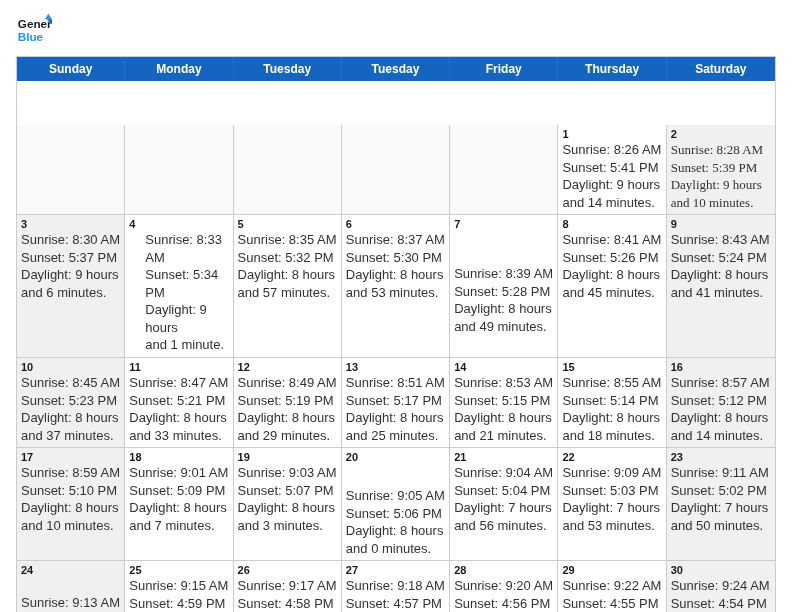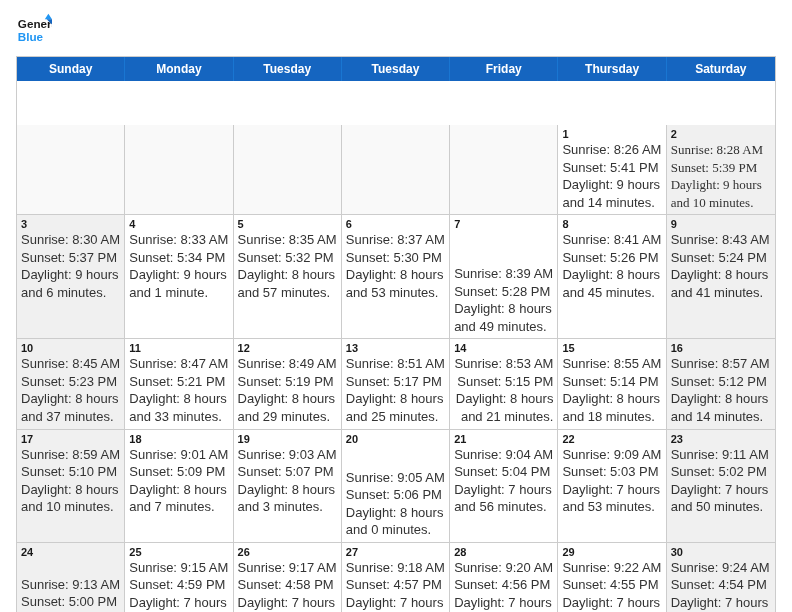--- a/index.html
+++ b/index.html
@@ -160,21 +160,21 @@
         <div class="cal-row">
           <div class="cal-cell shaded">
             <span class="day-num">3</span>
             <div class="cell-info" style="white-space: pre-line;">Sunrise: 8:30 AM
 Sunset: 5:37 PM
 Daylight: 9 hours
 and 6 minutes.</div>
           </div>
           <div class="cal-cell">
             <span class="day-num">4</span>
-            <div class="cell-info" style="white-space: pre-line;">Sunrise: 8:33 AM
+            <div class="cell-info" style="white-space: pre-line; margin-left: 16px;">Sunrise: 8:33 AM
 Sunset: 5:34 PM
 Daylight: 9 hours
 and 1 minute.</div>
           </div>
           <div class="cal-cell">
             <span class="day-num">5</span>
             <div class="cell-info" style="white-space: pre-line;">Sunrise: 8:35 AM
 Sunset: 5:32 PM
 Daylight: 8 hours
 and 57 minutes.</div>
@@ -232,21 +232,21 @@
           </div>
           <div class="cal-cell">
             <span class="day-num">13</span>
             <div class="cell-info" style="white-space: pre-line;">Sunrise: 8:51 AM
 Sunset: 5:17 PM
 Daylight: 8 hours
 and 25 minutes.</div>
           </div>
           <div class="cal-cell">
             <span class="day-num">14</span>
-            <div class="cell-info" style="white-space: pre-line; text-align: right;">Sunrise: 8:53 AM
+            <div class="cell-info" style="white-space: pre-line;">Sunrise: 8:53 AM
 Sunset: 5:15 PM
 Daylight: 8 hours
 and 21 minutes.</div>
           </div>
           <div class="cal-cell">
             <span class="day-num">15</span>
             <div class="cell-info" style="white-space: pre-line;">Sunrise: 8:55 AM
 Sunset: 5:14 PM
 Daylight: 8 hours
 and 18 minutes.</div>

